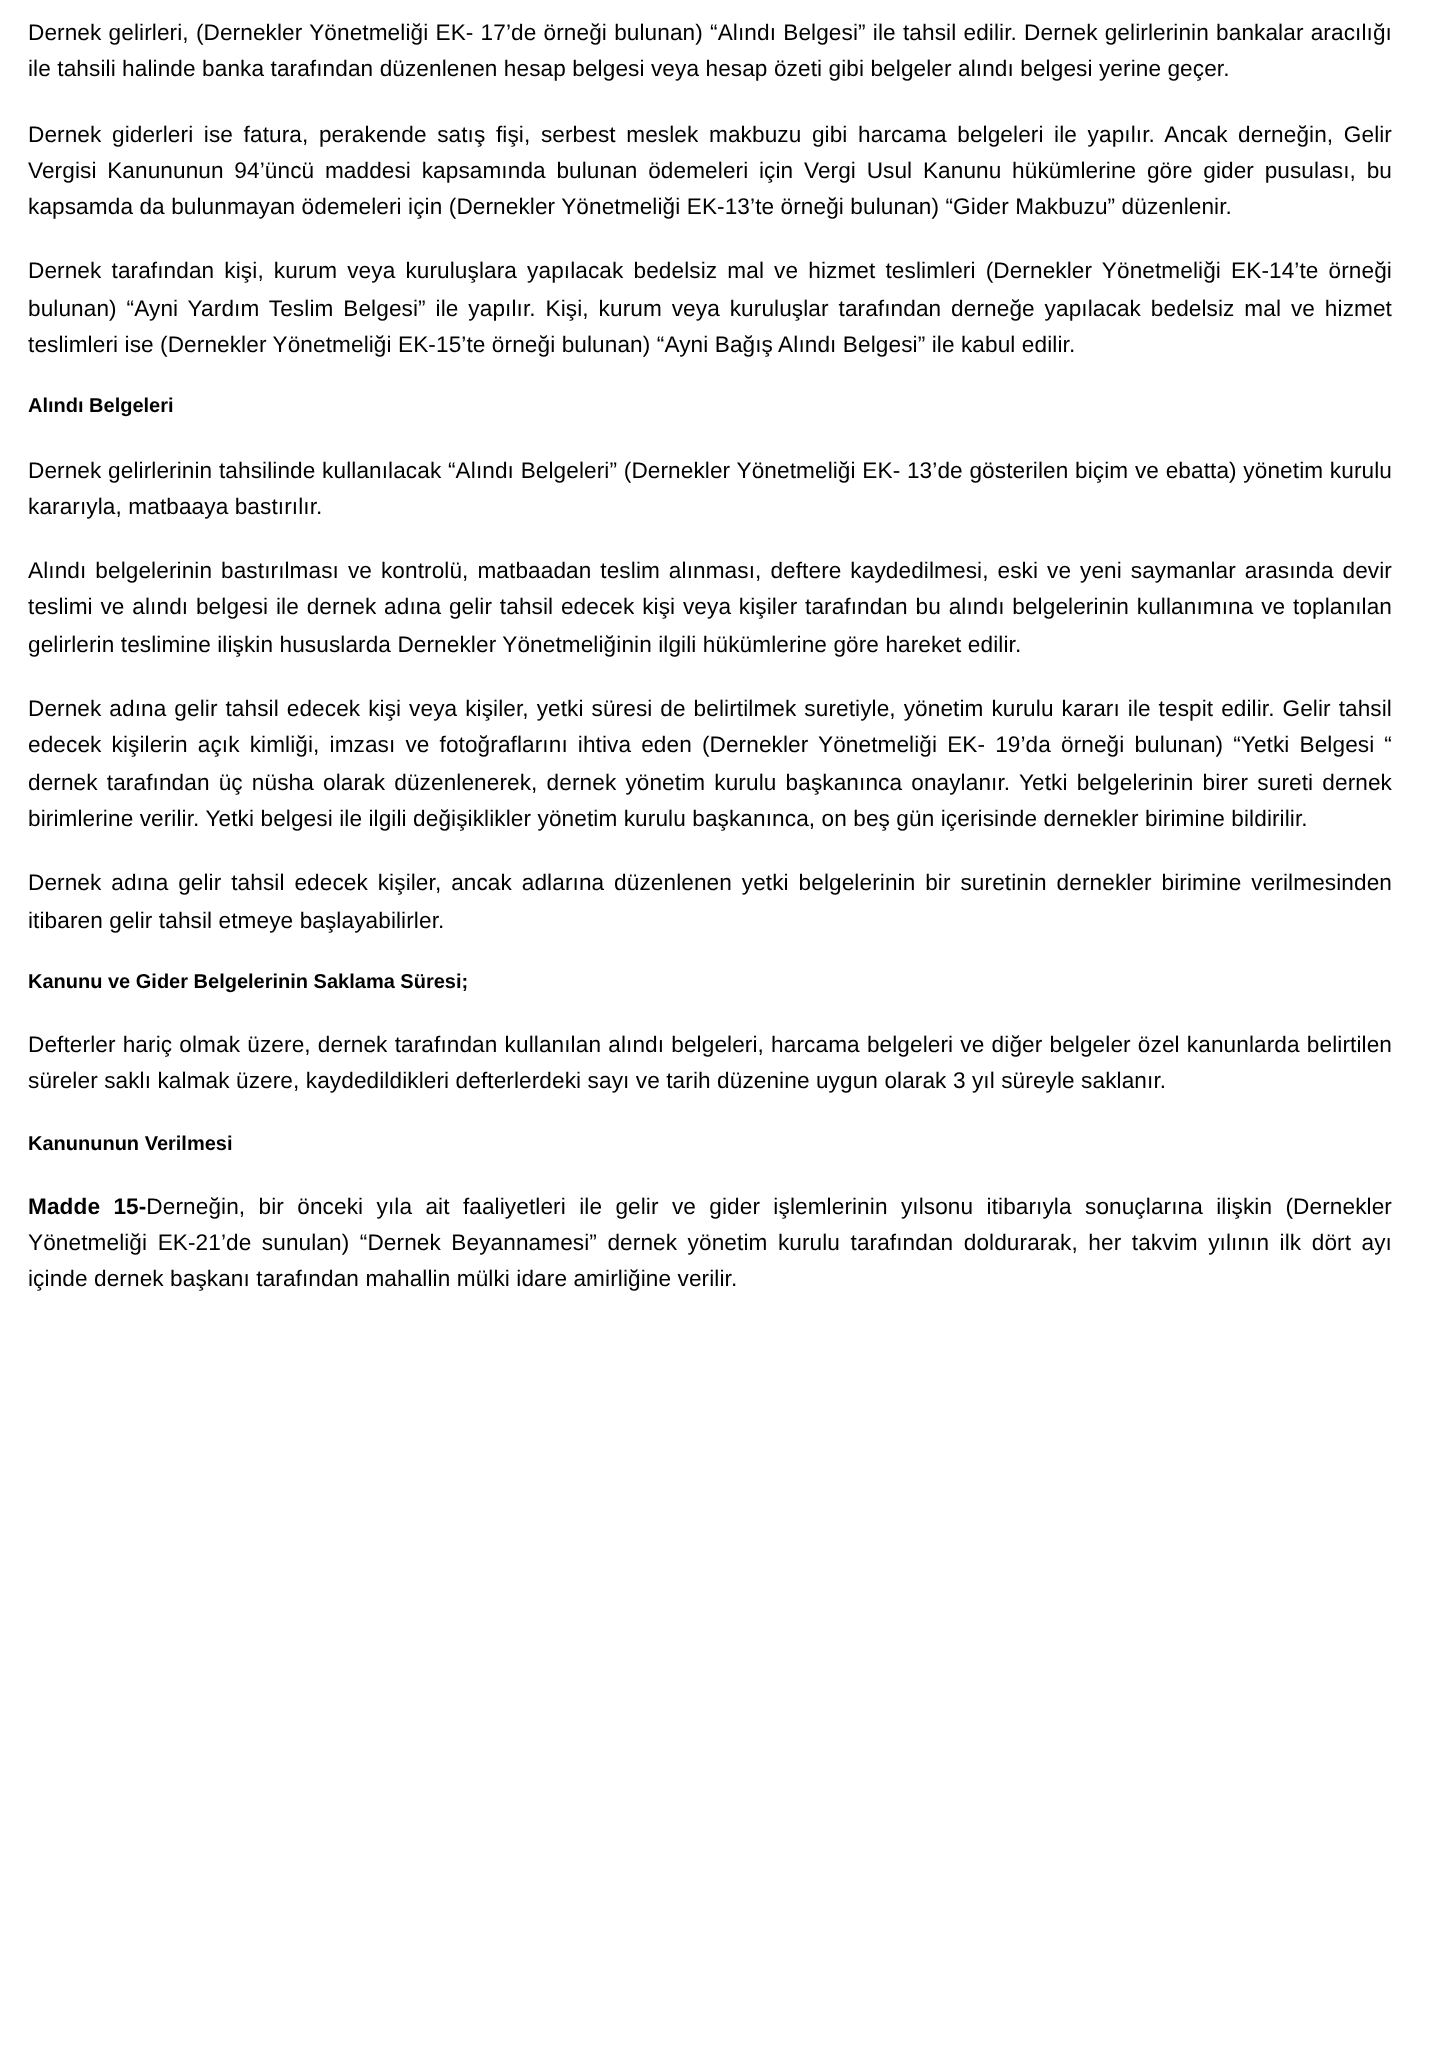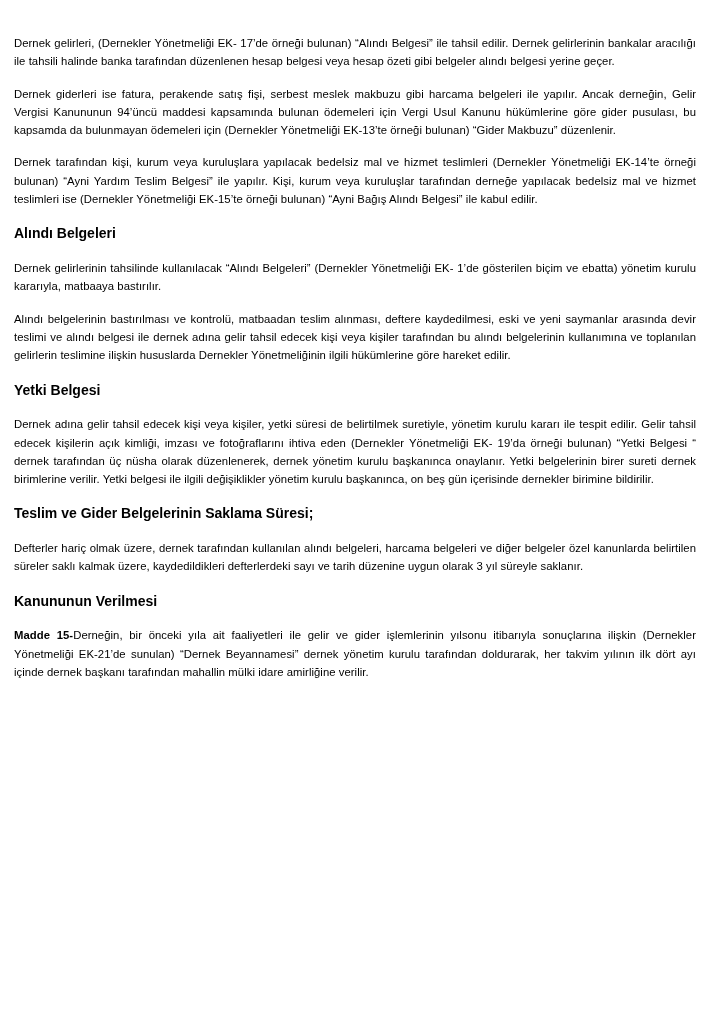--- a/index.html
+++ b/index.html
@@ -10,31 +10,31 @@
   body {
     width: 718px;
     height: 1024px;
     font-family: "Liberation Sans", sans-serif;
     color: #000000;
   }
   .page {
     box-sizing: border-box;
     width: 718px;
     min-height: 1024px;
-    padding: 34px 22px 10px 14px;
+    padding: 8px 22px 10px 14px;
   }
   .para {
     font-size: 11.3px;
     line-height: 1.62;
     text-align: justify;
     margin: 0 0 14px 0;
     letter-spacing: 0.05px;
   }
   .heading {
-    font-size: 14px;
+    font-size: 10px;
     line-height: 1.62;
     font-weight: bold;
     margin: 0 0 14px 0;
     text-align: left;
   }
   .para.tight {
     margin-bottom: 13px;
   }
   .lead-bold {
     font-weight: bold;
@@ -49,31 +49,31 @@
 <div class="page">
 
   <p class="para">Dernek gelirleri, (Dernekler Yönetmeliği EK- 17’de örneği bulunan) “Alındı Belgesi” ile tahsil edilir. Dernek gelirlerinin bankalar aracılığı ile tahsili halinde banka tarafından düzenlenen hesap belgesi veya hesap özeti gibi belgeler alındı belgesi yerine geçer.</p>
 
   <p class="para">Dernek giderleri ise fatura, perakende satış fişi, serbest meslek makbuzu gibi harcama belgeleri ile yapılır. Ancak derneğin, Gelir Vergisi Kanununun 94’üncü maddesi kapsamında bulunan ödemeleri için Vergi Usul Kanunu hükümlerine göre gider pusulası, bu kapsamda da bulunmayan ödemeleri için (Dernekler Yönetmeliği EK-13’te örneği bulunan) “Gider Makbuzu” düzenlenir.</p>
 
   <p class="para">Dernek tarafından kişi, kurum veya kuruluşlara yapılacak bedelsiz mal ve hizmet teslimleri (Dernekler Yönetmeliği EK-14’te örneği bulunan) “Ayni Yardım Teslim Belgesi” ile yapılır. Kişi, kurum veya kuruluşlar tarafından derneğe yapılacak bedelsiz mal ve hizmet teslimleri ise (Dernekler Yönetmeliği EK-15’te örneği bulunan) “Ayni Bağış Alındı Belgesi” ile kabul edilir.</p>
 
   <p class="heading">Alındı Belgeleri</p>
 
-  <p class="para">Dernek gelirlerinin tahsilinde kullanılacak “Alındı Belgeleri” (Dernekler Yönetmeliği EK- 1’de gösterilen biçim ve ebatta) yönetim kurulu kararıyla, matbaaya bastırılır.</p>
+  <p class="para">Dernek gelirlerinin tahsilinde kullanılacak “Alındı Belgeleri” (Dernekler Yönetmeliği EK- 13’de gösterilen biçim ve ebatta) yönetim kurulu kararıyla, matbaaya bastırılır.</p>
 
   <p class="para">Alındı belgelerinin bastırılması ve kontrolü, matbaadan teslim alınması, deftere kaydedilmesi, eski ve yeni saymanlar arasında devir teslimi ve alındı belgesi ile dernek adına gelir tahsil edecek kişi veya kişiler tarafından bu alındı belgelerinin kullanımına ve toplanılan gelirlerin teslimine ilişkin hususlarda Dernekler Yönetmeliğinin ilgili hükümlerine göre hareket edilir.</p>
 
-  <p class="heading spacer-top">Yetki Belgesi</p>
 
   <p class="para">Dernek adına gelir tahsil edecek kişi veya kişiler, yetki süresi de belirtilmek suretiyle, yönetim kurulu kararı ile tespit edilir. Gelir tahsil edecek kişilerin açık kimliği, imzası ve fotoğraflarını ihtiva eden (Dernekler Yönetmeliği EK- 19’da örneği bulunan) “Yetki Belgesi “ dernek tarafından üç nüsha olarak düzenlenerek, dernek yönetim kurulu başkanınca onaylanır. Yetki belgelerinin birer sureti dernek birimlerine verilir. Yetki belgesi ile ilgili değişiklikler yönetim kurulu başkanınca, on beş gün içerisinde dernekler birimine bildirilir.</p>
 
+  <p class="para">Dernek adına gelir tahsil edecek kişiler, ancak adlarına düzenlenen yetki belgelerinin bir suretinin dernekler birimine verilmesinden itibaren gelir tahsil etmeye başlayabilirler.</p>
 
 
-  <p class="heading spacer-top">Teslim ve Gider Belgelerinin Saklama Süresi;</p>
+  <p class="heading spacer-top">Kanunu ve Gider Belgelerinin Saklama Süresi;</p>
 
   <p class="para">Defterler hariç olmak üzere, dernek tarafından kullanılan alındı belgeleri, harcama belgeleri ve diğer belgeler özel kanunlarda belirtilen süreler saklı kalmak üzere, kaydedildikleri defterlerdeki sayı ve tarih düzenine uygun olarak 3 yıl süreyle saklanır.</p>
 
   <p class="heading spacer-top">Kanununun Verilmesi</p>
 
   <p class="para tight"><span class="lead-bold">Madde 15-</span><span>Derneğin, bir önceki yıla ait faaliyetleri ile gelir ve gider işlemlerinin yılsonu itibarıyla sonuçlarına ilişkin (Dernekler Yönetmeliği EK-21’de sunulan) “Dernek Beyannamesi” dernek yönetim kurulu tarafından doldurarak, her takvim yılının ilk dört ayı içinde dernek başkanı tarafından mahallin mülki idare amirliğine verilir.</span></p>
 
 </div>
 
 </body></html>

